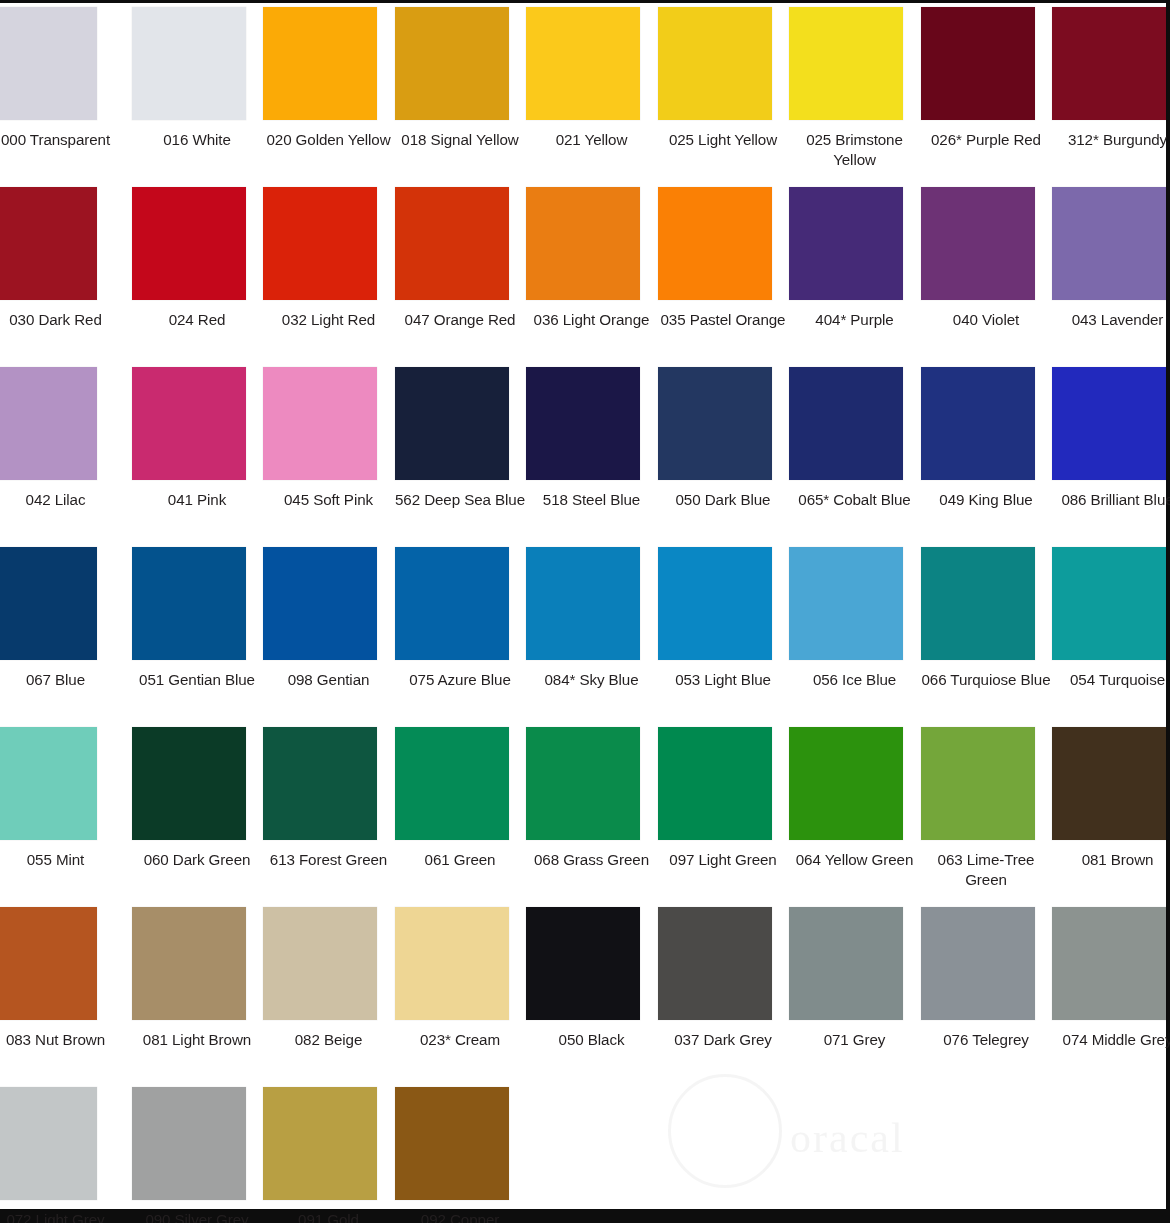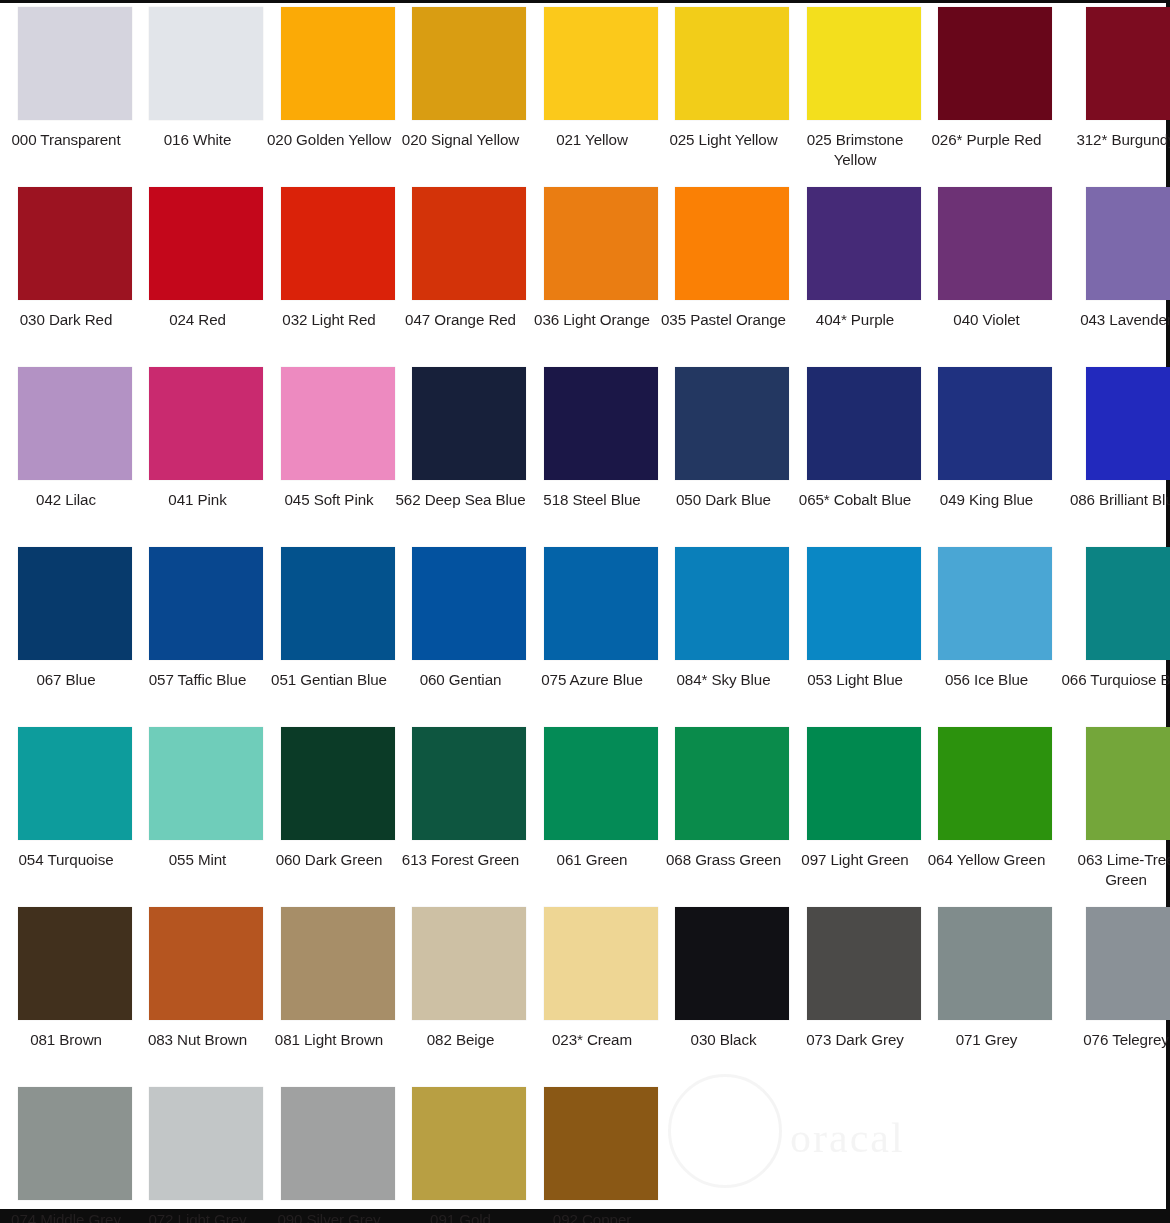--- a/index.html
+++ b/index.html
@@ -42,21 +42,21 @@
     grid-template-columns: repeat(9, 131.5px);
     grid-auto-rows: 180px;
     column-gap: 0px;
     row-gap: 0px;
   }
 
   .swatch-cell {
     position: relative;
     display: flex;
     flex-direction: column;
-    align-items: flex-end;
+    align-items: flex-start;
     box-sizing: border-box;
     padding-top: 4px;
   }
 
   .swatch-chip {
     width: 114px;
     height: 113px;
     flex: none;
     box-shadow: 0 0 0 0.5px rgba(0,0,0,0.06);
   }
@@ -133,21 +133,21 @@
       <div class="swatch-cell">
         <div class="swatch-chip" style="background: rgb(226, 229, 234);"></div>
         <div class="swatch-label">016 White</div>
       </div>
       <div class="swatch-cell">
         <div class="swatch-chip" style="background: rgb(251, 170, 6);"></div>
         <div class="swatch-label">020 Golden Yellow</div>
       </div>
       <div class="swatch-cell">
         <div class="swatch-chip" style="background: rgb(217, 157, 18);"></div>
-        <div class="swatch-label">020 Signal Yellow</div>
+        <div class="swatch-label">018 Signal Yellow</div>
       </div>
       <div class="swatch-cell">
         <div class="swatch-chip" style="background: rgb(251, 201, 27);"></div>
         <div class="swatch-label">021 Yellow</div>
       </div>
       <div class="swatch-cell">
         <div class="swatch-chip" style="background: rgb(242, 205, 25);"></div>
         <div class="swatch-label">025 Light Yellow</div>
       </div>
       <div class="swatch-cell">
@@ -232,30 +232,26 @@
       </div>
       <div class="swatch-cell">
         <div class="swatch-chip" style="background: rgb(34, 41, 189);"></div>
         <div class="swatch-label">086 Brilliant Blue</div>
       </div>
       <div class="swatch-cell">
         <div class="swatch-chip" style="background: rgb(7, 58, 108);"></div>
         <div class="swatch-label">067 Blue</div>
       </div>
       <div class="swatch-cell">
-        <div class="swatch-chip" style="background: rgb(8, 71, 143);"></div>
-        <div class="swatch-label">057 Taffic Blue</div>
-      </div>
-      <div class="swatch-cell">
         <div class="swatch-chip" style="background: rgb(3, 82, 141);"></div>
         <div class="swatch-label">051 Gentian Blue</div>
       </div>
       <div class="swatch-cell">
         <div class="swatch-chip" style="background: rgb(3, 82, 159);"></div>
-        <div class="swatch-label">060 Gentian</div>
+        <div class="swatch-label">098 Gentian</div>
       </div>
       <div class="swatch-cell">
         <div class="swatch-chip" style="background: rgb(4, 99, 168);"></div>
         <div class="swatch-label">075 Azure Blue</div>
       </div>
       <div class="swatch-cell">
         <div class="swatch-chip" style="background: rgb(10, 127, 186);"></div>
         <div class="swatch-label">084* Sky Blue</div>
       </div>
       <div class="swatch-cell">
@@ -321,25 +317,25 @@
       <div class="swatch-cell">
         <div class="swatch-chip" style="background: rgb(205, 192, 164);"></div>
         <div class="swatch-label">082 Beige</div>
       </div>
       <div class="swatch-cell">
         <div class="swatch-chip" style="background: rgb(238, 214, 148);"></div>
         <div class="swatch-label">023* Cream</div>
       </div>
       <div class="swatch-cell">
         <div class="swatch-chip" style="background: rgb(17, 17, 21);"></div>
-        <div class="swatch-label">030 Black</div>
+        <div class="swatch-label">050 Black</div>
       </div>
       <div class="swatch-cell">
         <div class="swatch-chip" style="background: rgb(75, 74, 72);"></div>
-        <div class="swatch-label">073 Dark Grey</div>
+        <div class="swatch-label">037 Dark Grey</div>
       </div>
       <div class="swatch-cell">
         <div class="swatch-chip" style="background: rgb(128, 140, 140);"></div>
         <div class="swatch-label">071 Grey</div>
       </div>
       <div class="swatch-cell">
         <div class="swatch-chip" style="background: rgb(138, 145, 151);"></div>
         <div class="swatch-label">076 Telegrey</div>
       </div>
       <div class="swatch-cell">

